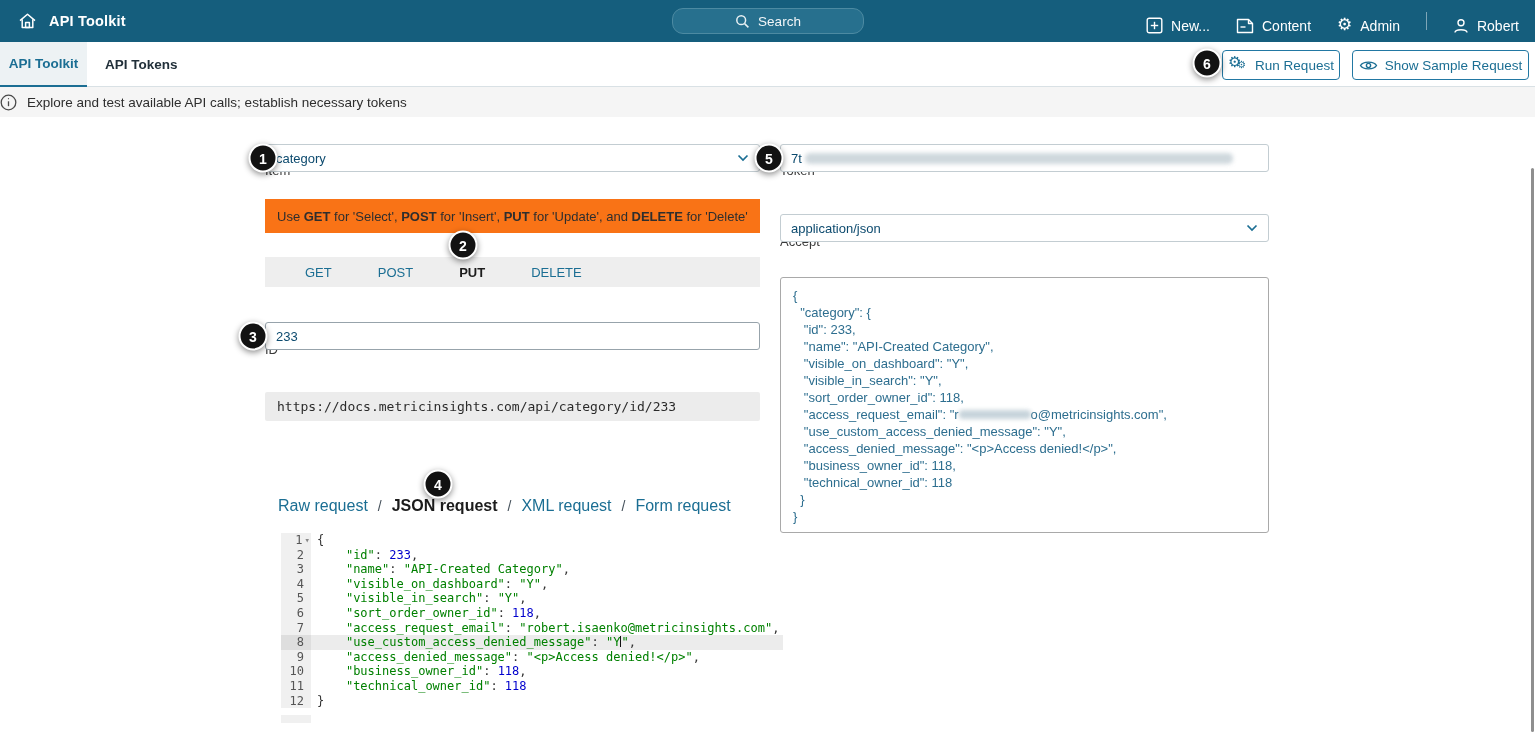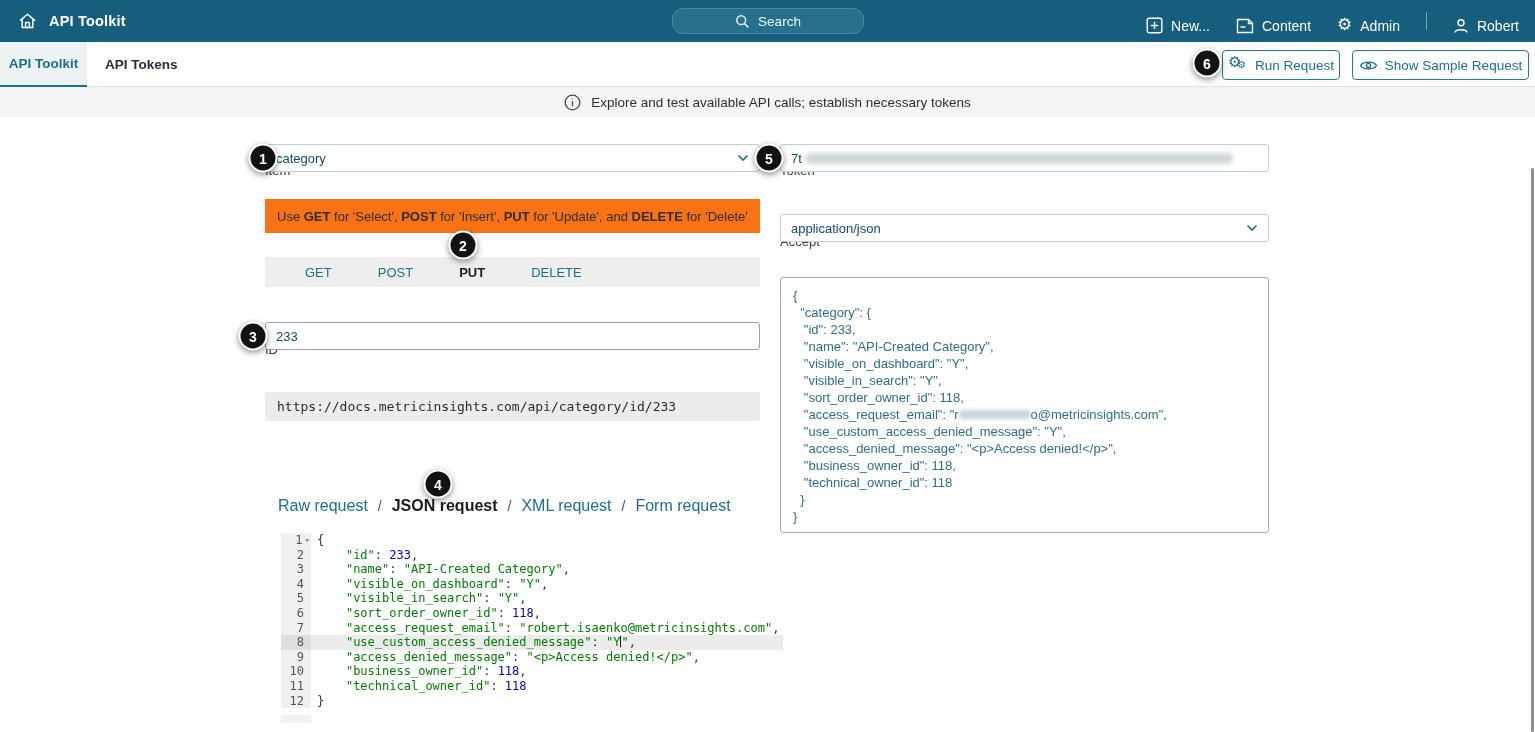--- a/index.html
+++ b/index.html
@@ -31,21 +31,21 @@
     border-radius:4px; color:#1B6E93; font-size:13.5px; display:flex; align-items:center;
     justify-content:center; gap:7px; cursor:pointer; }
   .btn-run { left:1222px; width:118px; }
   .btn-sample { left:1352px; width:177px; }
   .gearpair { position:relative; width:20px; height:18px; }
   .gearpair .g1 { position:absolute; left:0; top:-3px; font-size:15px; color:#1B6E93; }
   .gearpair .g2 { position:absolute; left:9px; top:3px; font-size:10px; color:#1B6E93; }
 
   
   .info-strip { position:absolute; left:0; top:87px; width:1535px; height:30px; background:#F5F5F5;
-    display:flex; align-items:center; justify-content:center; gap:10px; color:#2E2E2E; font-size:13.5px; }
+    display:flex; align-items:center; gap:10px; color:#2E2E2E; font-size:13.5px; }
 
   
   .flabel { position:absolute; font-size:13px; color:#3A3A3A;margin-top:37px; }
   .select, .tinput { position:absolute; background:#fff; border:1px solid #C3CDD2; border-radius:3px;
     display:flex; align-items:center; font-size:13px; color:#0c4a6e; padding:0 10px; cursor:text; }
   .select { cursor:pointer; justify-content:space-between; }
   .graybox { position:absolute; background:#f97316; font-size:13px; color:#2E2E2E; padding:8px 12px; line-height:17px; }
   .graybox b { font-weight:bold; }
 
   

